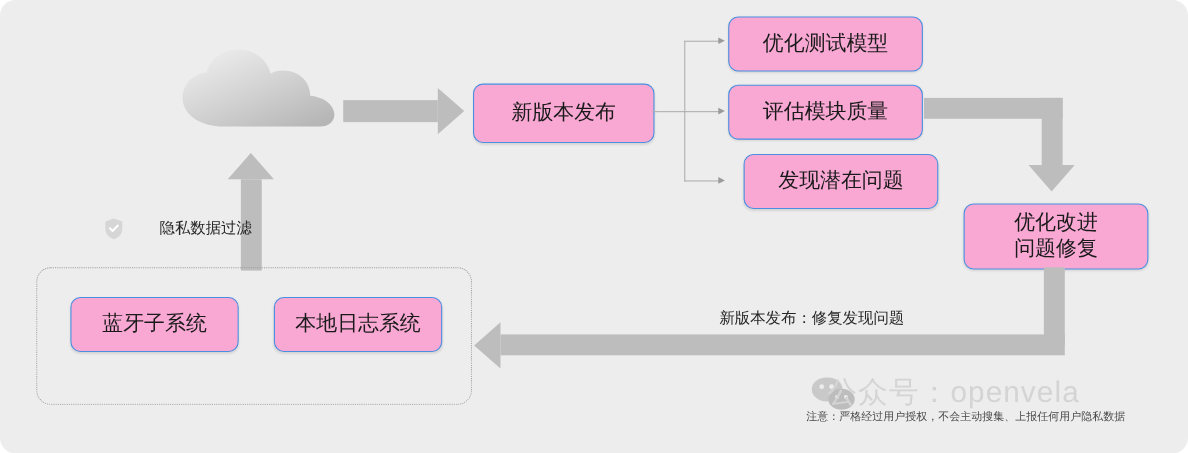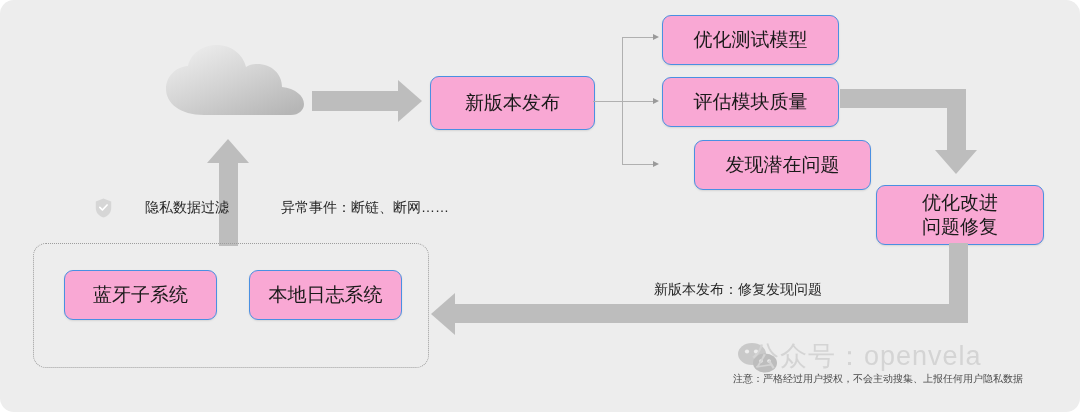--- a/index.html
+++ b/index.html
@@ -71,21 +71,21 @@
   <div class="tip" style="left:653px;top:98.2px;"></div>
   <div class="thin" style="left:622px;top:164px;width:33px;height:1.4px;"></div>
   <div class="tip" style="left:653px;top:161.2px;"></div>
 
   <div class="box" style="left:662px;top:15px;width:175px;height:48px;">
     <span>优化测试模型</span>
   </div>
   <div class="box" style="left:662px;top:77px;width:175px;height:48px;">
     <span>评估模块质量</span>
   </div>
-  <div class="box" style="left:694px;top:140px;width:175px;height:48px;justify-content:center;">
+  <div class="box" style="left:676px;top:140px;width:175px;height:48px;justify-content:center;">
     <span>发现潜在问题</span>
   </div>
 
   <div class="abar" style="left:840px;top:89px;width:126px;height:19px;"></div>
   <div class="abar" style="left:947px;top:89px;width:19px;height:61px;"></div>
   <div class="ahead down" style="left:935px;top:150px;"></div>
 
   <div class="box" style="left:876px;top:185px;width:166px;height:58px;flex-direction:column;">
     <span>优化改进</span>
     <span>问题修复</span>
@@ -100,21 +100,20 @@
   <div class="ahead up" style="left:207px;top:139px;"></div>
 
   <div id="shield">
     <svg width="17" height="20" viewBox="0 0 17 20" xmlns="http://www.w3.org/2000/svg">
       <path fill="#d6d6d6" d="M8.5,0.6 L16.2,3.4 V10 C16.2,15 12.6,18.3 8.5,19.5 C4.4,18.3 0.8,15 0.8,10 V3.4 Z"></path>
       <path fill="none" stroke="#ffffff" stroke-width="1.7" stroke-linecap="round" stroke-linejoin="round" d="M4.8,9.4 L7.4,12 L12.1,7"></path>
     </svg>
   </div>
   <div class="label" style="left:118px;top:199px;">隐私数据过滤</div>
 
-  <div class="label" style="left:254px;top:199px;">异常事件：断链、断网……</div>
 
   <div id="vela-container"></div>
   <div class="box" style="left:64px;top:270px;width:151px;height:48px;">
     <span>蓝牙子系统</span>
   </div>
   <div class="box" style="left:249px;top:270px;width:151px;height:48px;">
     <span>本地日志系统</span>
   </div>
 
   <div id="wechat-logo">

